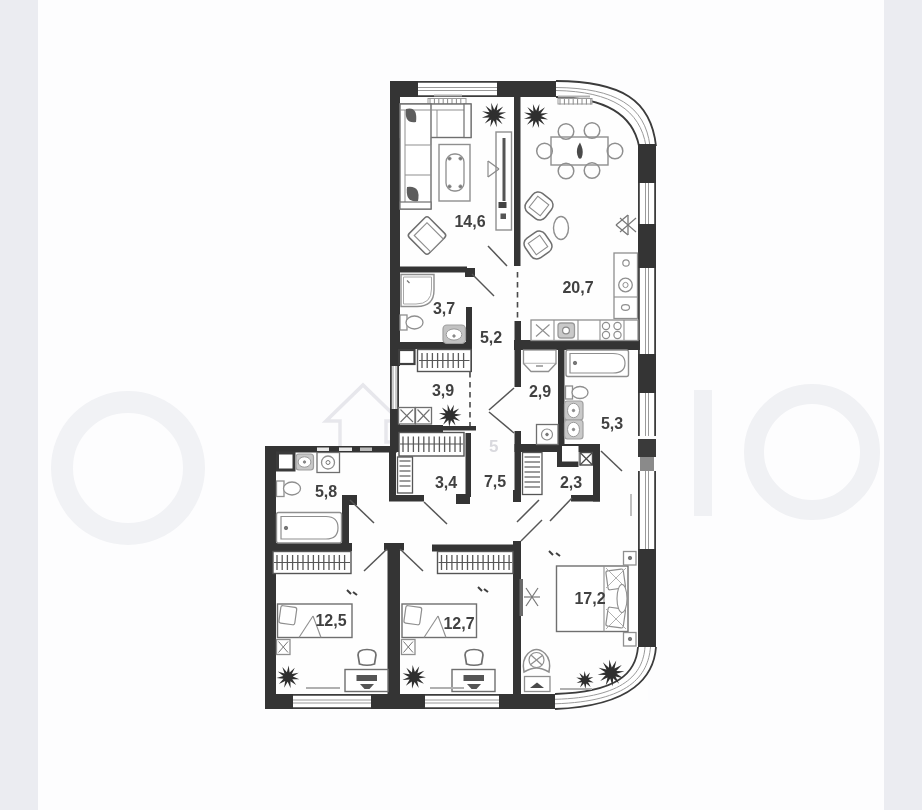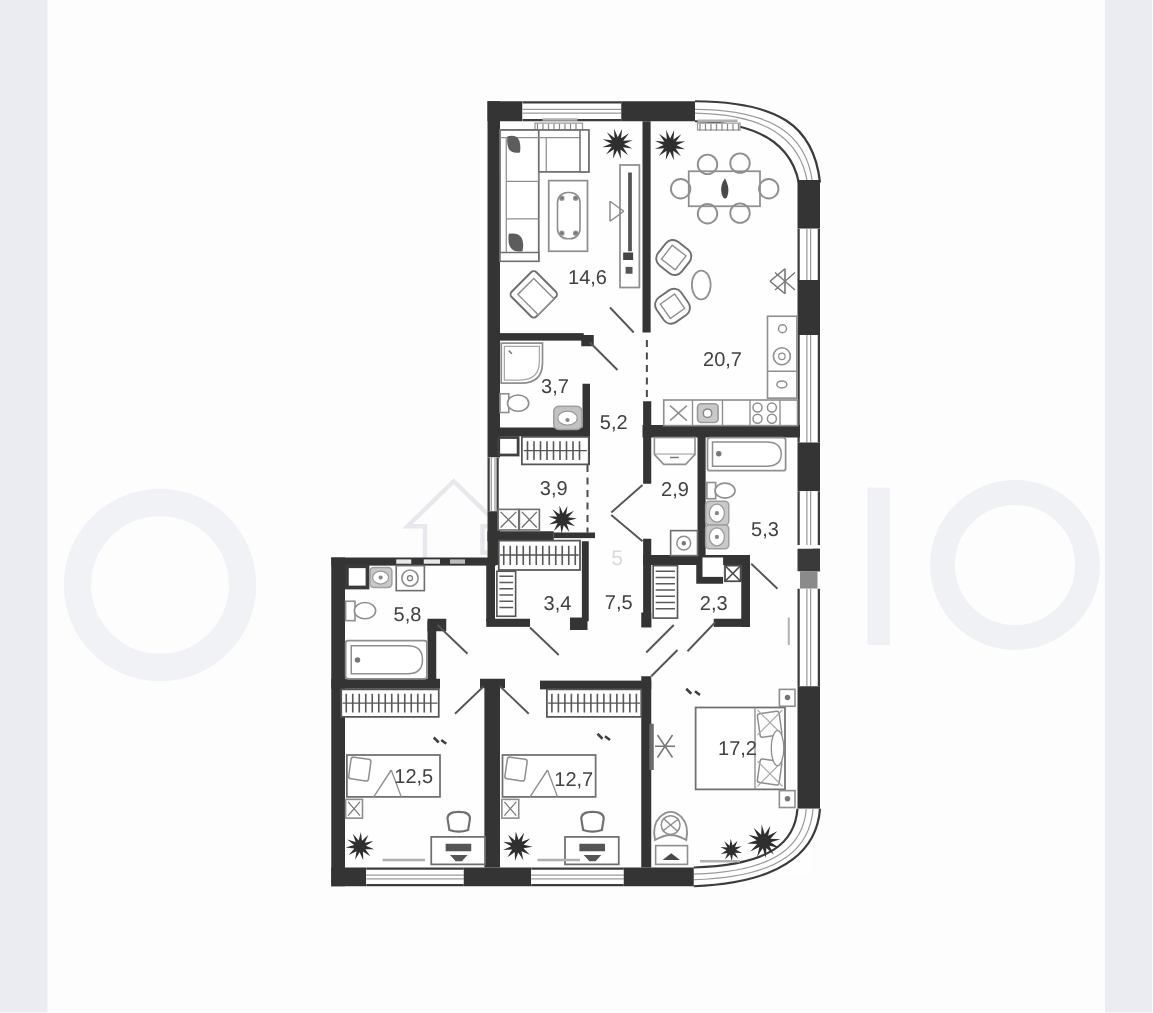--- a/index.html
+++ b/index.html
@@ -1,18 +1,18 @@
 <!DOCTYPE html>
 <html><head>
 <meta charset="utf-8">
 <title>floorplan</title>
 <style>
 html,body{margin:0;padding:0;}
 body{width:922px;height:810px;background:#fdfdfe;font-family:"Liberation Sans",sans-serif;overflow:hidden;}
-.page{position:relative;width:922px;height:810px;}
+.page{position:relative;width:922px;height:810px;font-weight:bold;}
 svg{position:absolute;top:0;left:0;filter:blur(0.55px);}
 </style>
 </head>
 <body>
 <div class="page">
 <svg width="922" height="810" viewBox="0 0 922 810">
 
 <rect x="0" y="0" width="922" height="810" fill="#fdfdfe"></rect>
 
 <rect x="0" y="0" width="38" height="810" fill="#ebecf1"></rect>

